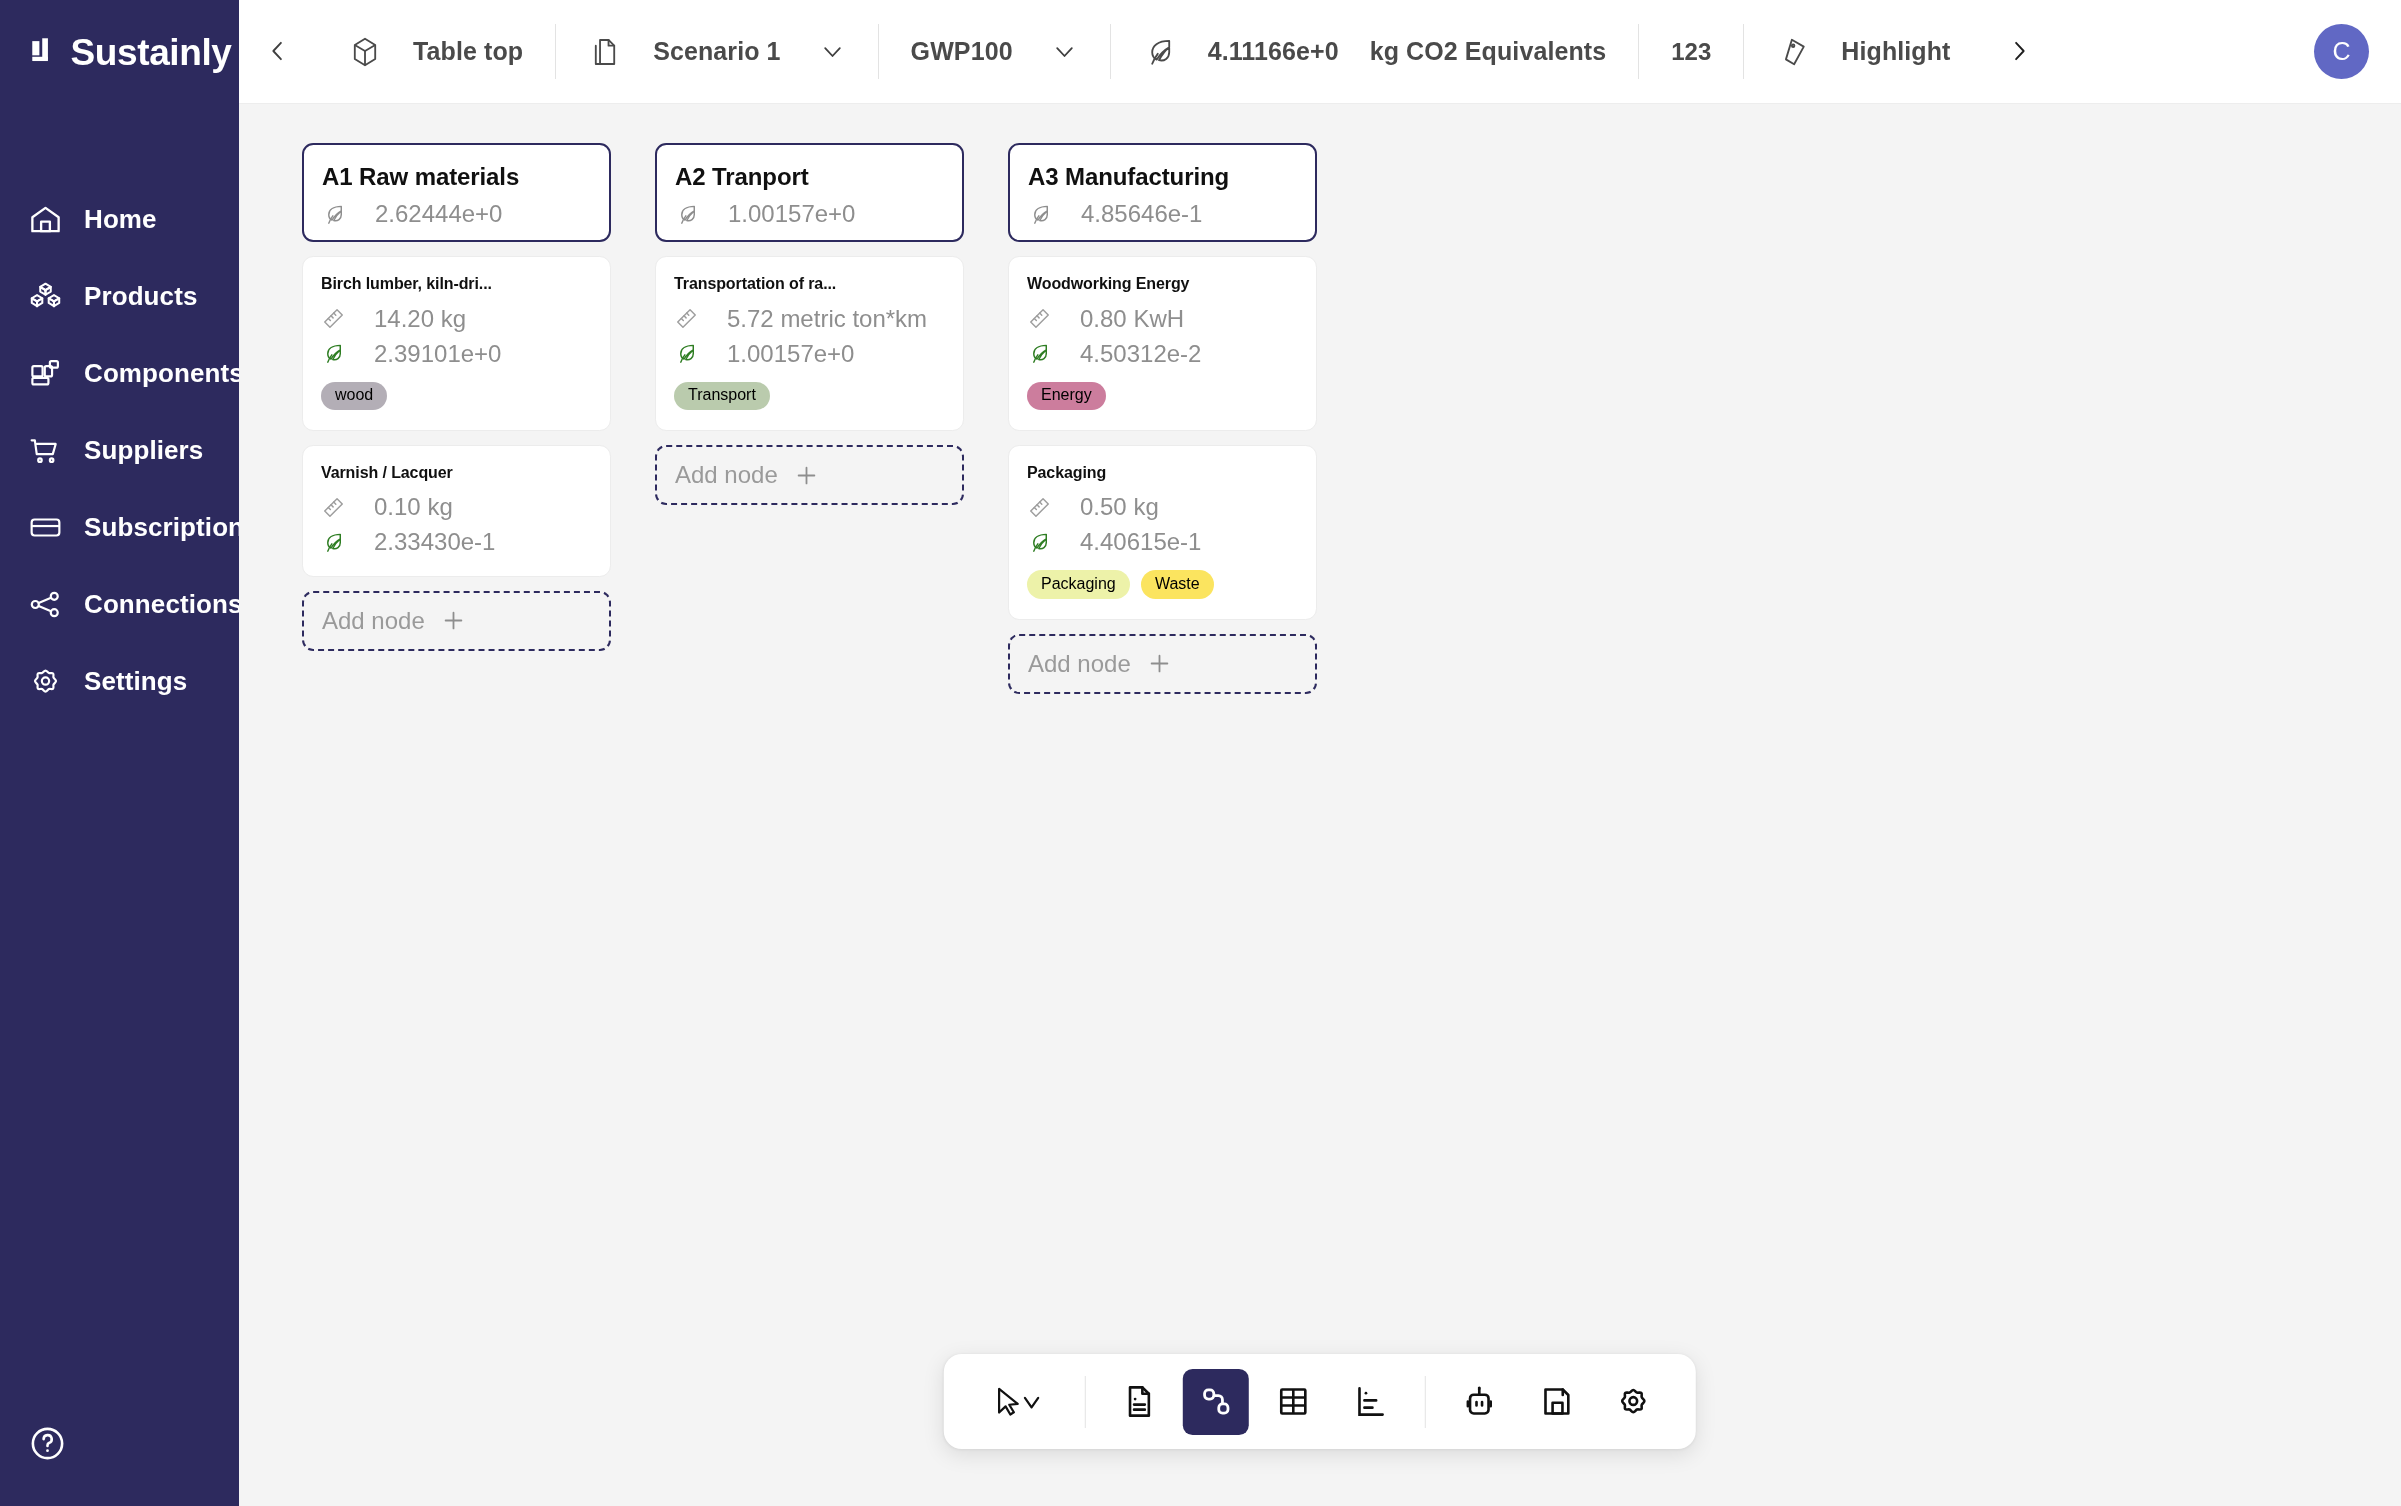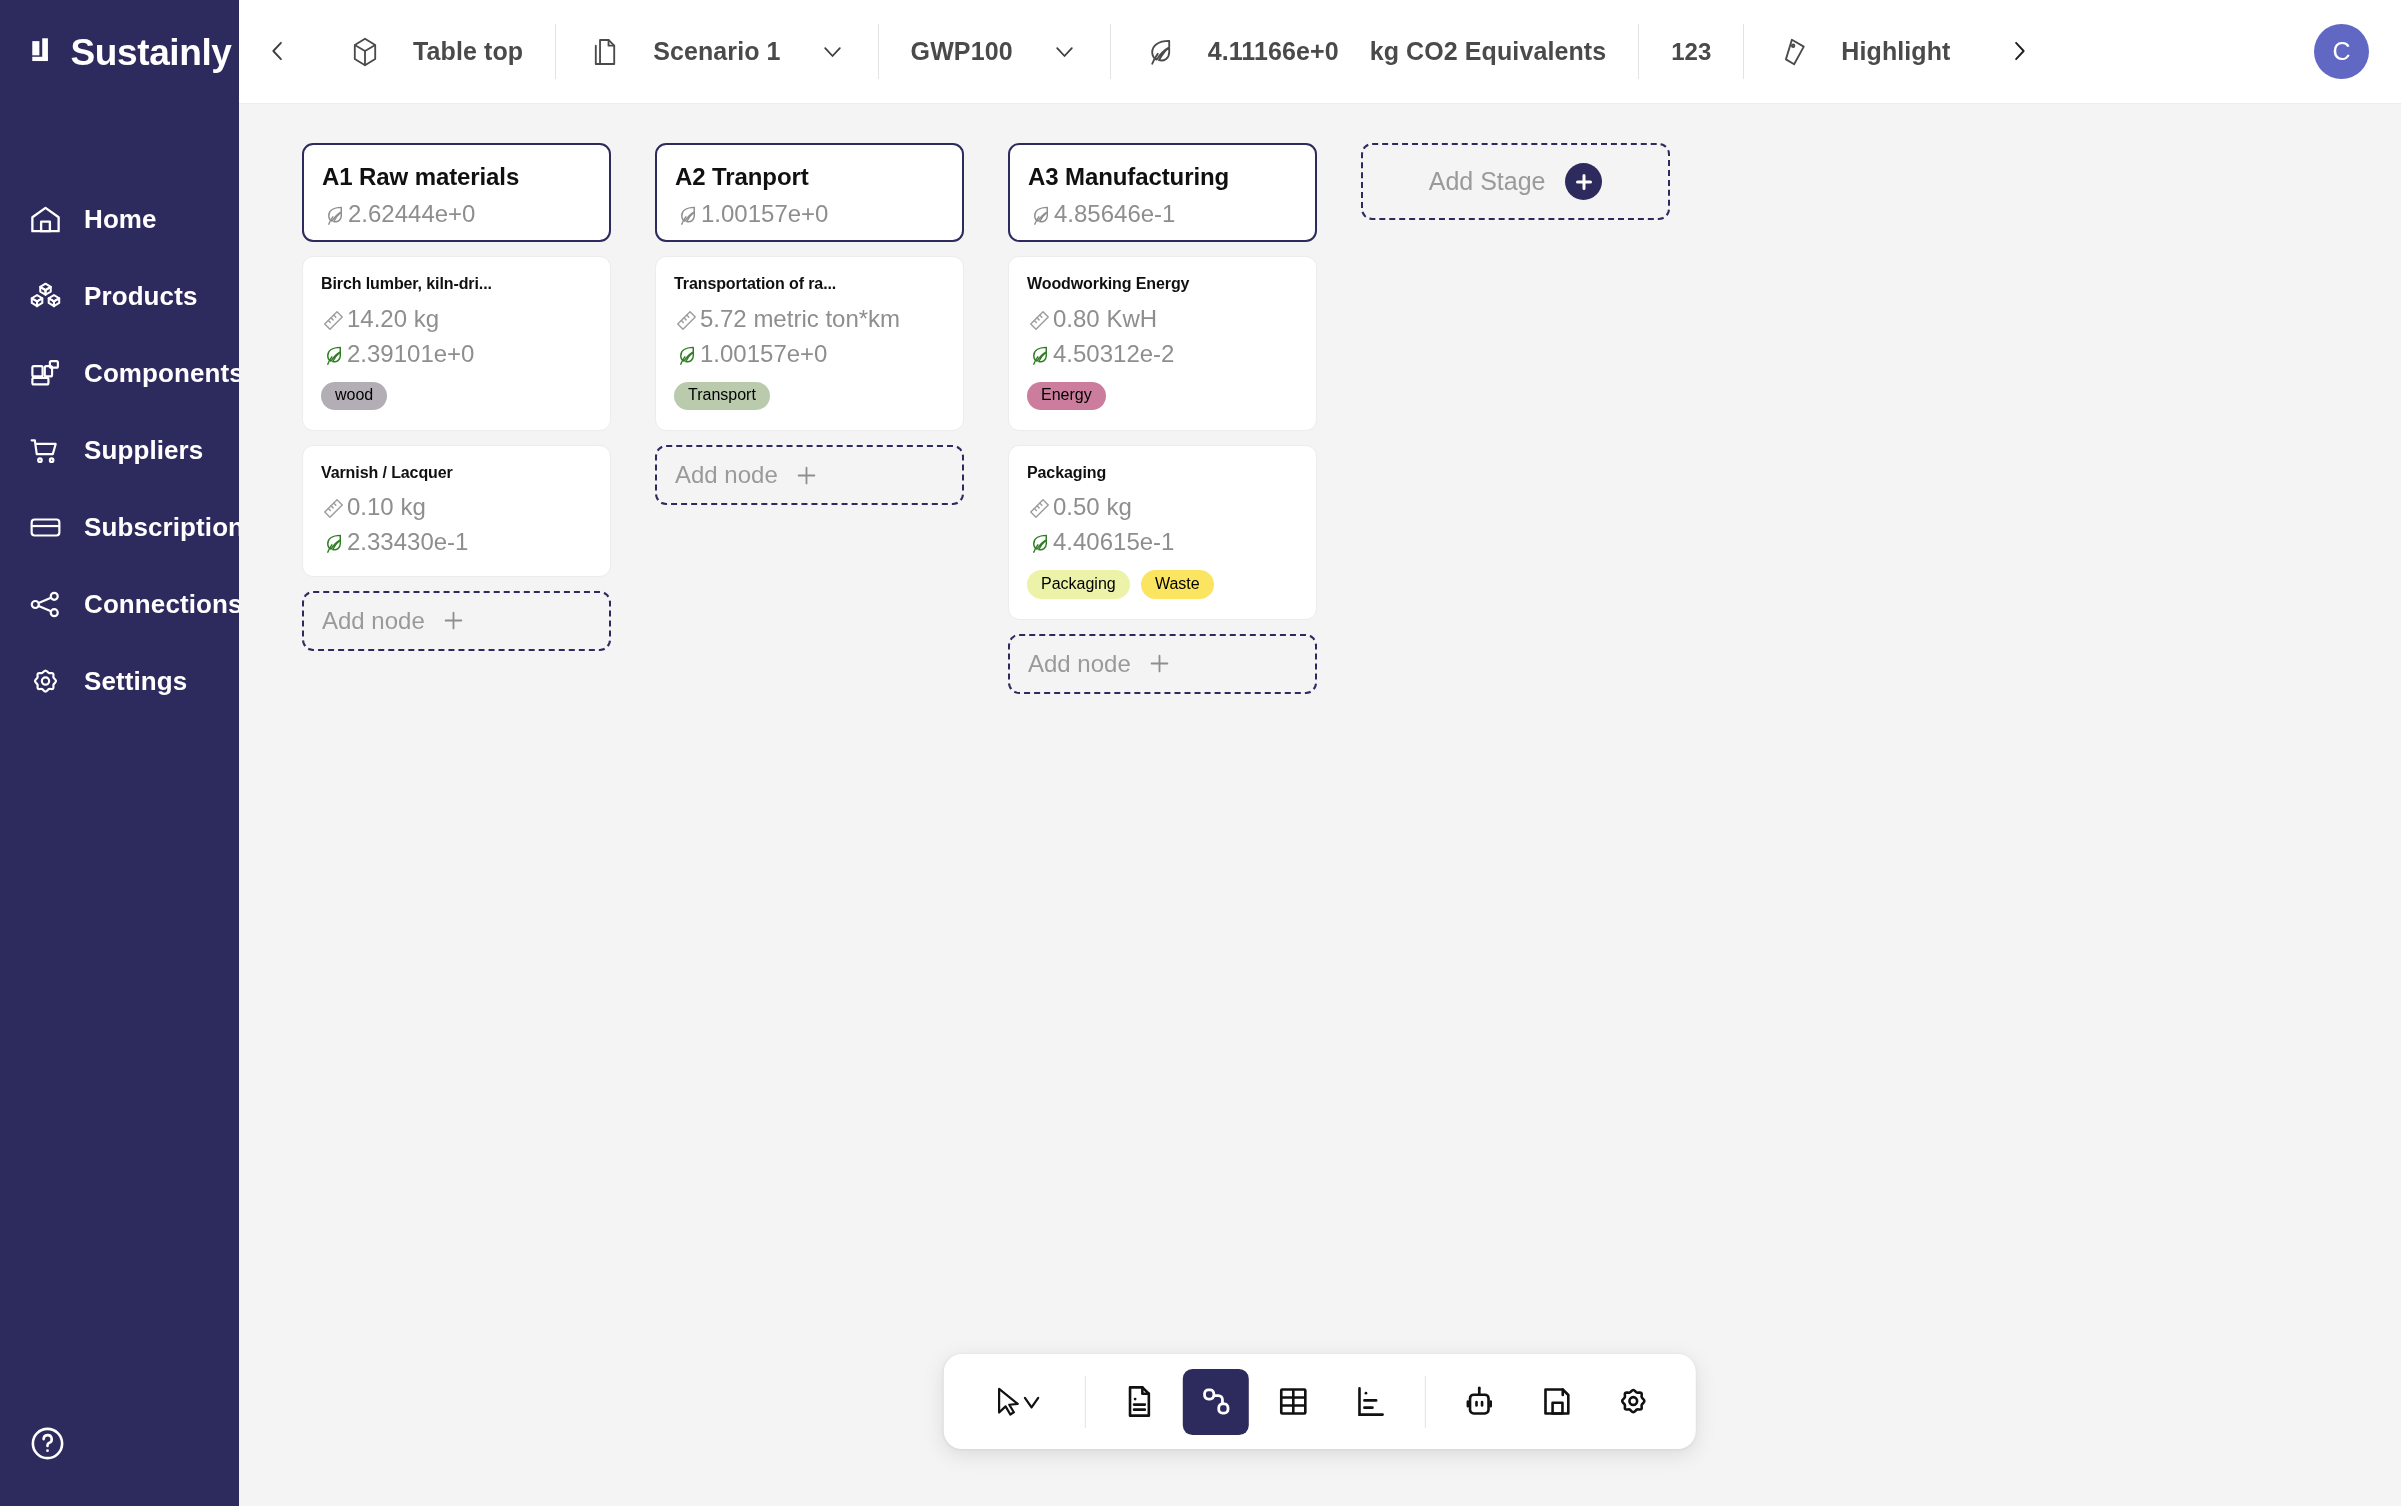--- a/index.html
+++ b/index.html
@@ -134,21 +134,21 @@
     padding: 18px 18px 12px 18px;
     cursor: pointer;
   }
   .stage-title {
     font-size: 24px; font-weight: 700; color: #101010;
     letter-spacing: -0.1px;
     line-height: 1.15;
     margin-bottom: 9.8px;
     white-space: nowrap; overflow: hidden; text-overflow: ellipsis;
   }
-  .metric-row { display: flex; align-items: flex-end; gap: 1px; }
+  .metric-row { display: flex; align-items: center; gap: 28px; }
   .metric-icon { width: 25px; height: 25px; flex: 0 0 25px; display: block; }
   .metric-val {
     font-size: 24px; color: #8E8E8E; font-weight: 400; white-space: nowrap;
   }
 
   .node-card {
     background: #ffffff;
     border: 0.7px solid #ECECEC;
     border-radius: 11.2px;
     padding: 18px 18px 19.7px 18px;
@@ -629,30 +629,20 @@
           <div class="add-node">
             <span class="add-node-label">Add node</span>
             <span class="plus-thin">
               <svg viewBox="0 0 24 24" width="27" height="27" fill="none" stroke="#8E8E8E" stroke-width="1.6" stroke-linecap="round">
                   <path d="M12 5v14M5 12h14"></path>
                 </svg>
             </span>
           </div>
         </div>
 
-        <div class="column">
-          <div class="add-stage">
-            <span class="add-stage-label">Add Stage</span>
-            <span class="plus-circle">
-              <svg viewBox="0 0 24 24" width="24" height="24" fill="none" stroke="#ffffff" stroke-width="3" stroke-linecap="round">
-                  <path d="M12 5.5v13M5.5 12h13"></path>
-                </svg>
-            </span>
-          </div>
-        </div>
 
       </div>
     </div>
 
     <div class="dock">
 
       <div class="dock-btn cursor-btn">
         <span class="dock-icon-wide">
           <svg viewBox="0 0 40 24" width="59" height="37" fill="none" stroke="#111" stroke-width="1.5" stroke-linejoin="round" stroke-linecap="round">
             <path d="M7 3.5 7 19.5 11.4 15.3 14.6 20.8 17 19.3 13.9 14.2 19.6 13.6z"></path>

